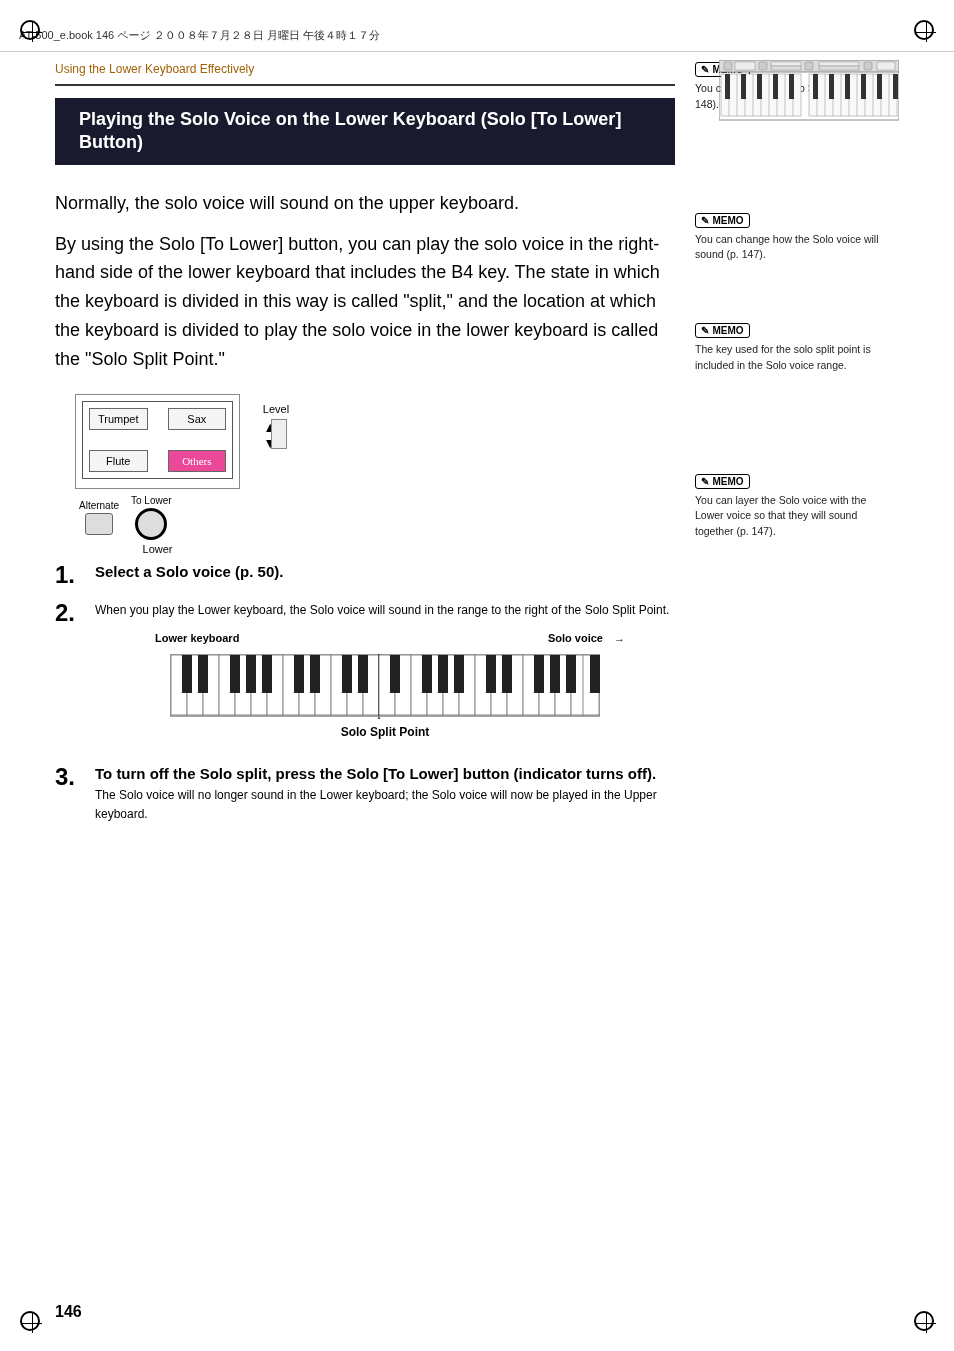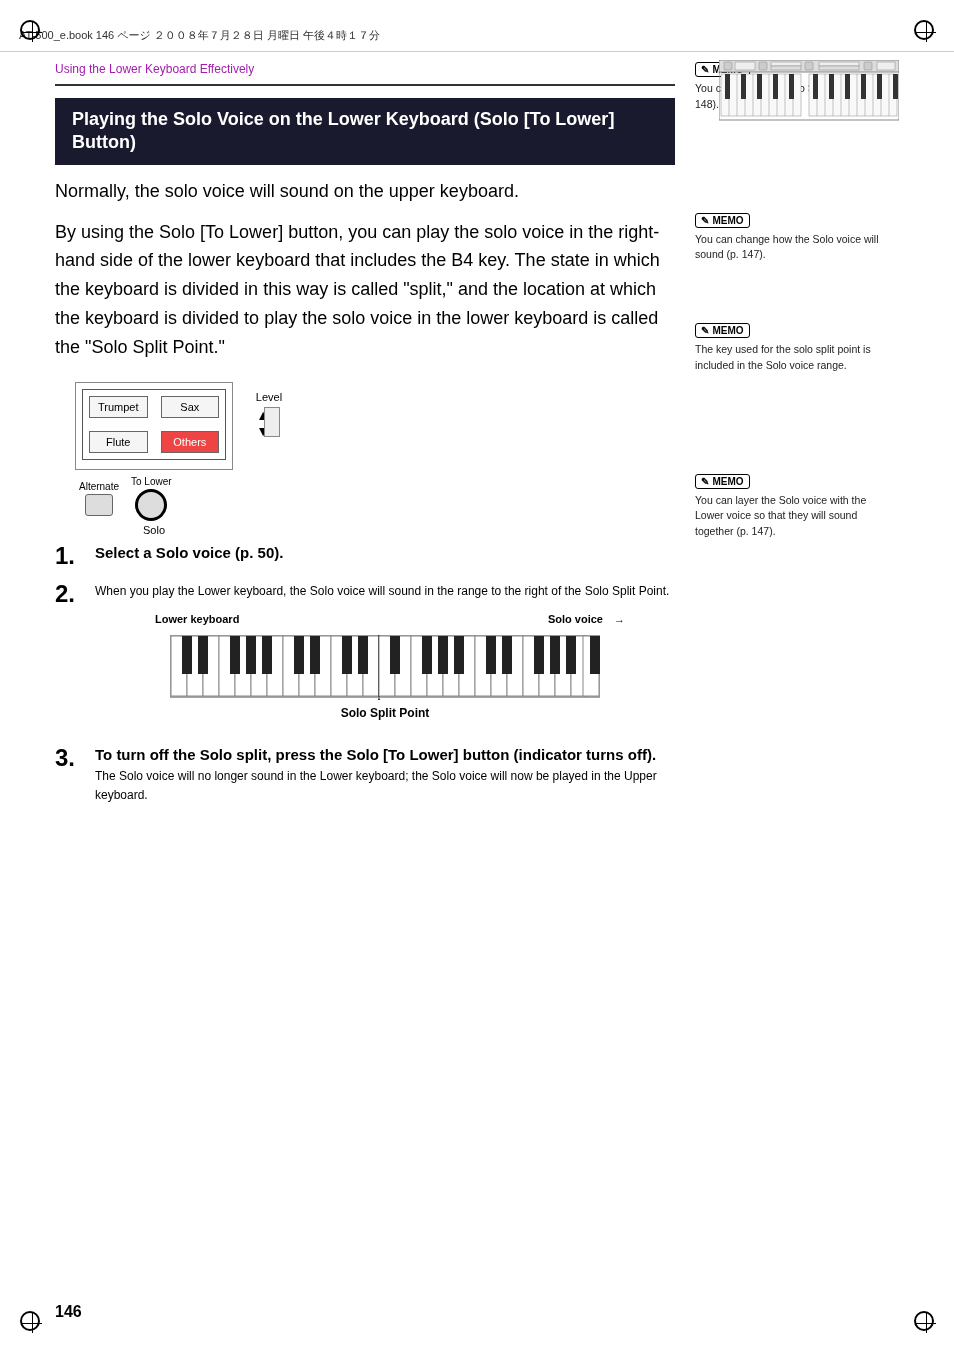--- a/index.html
+++ b/index.html
@@ -80,53 +80,54 @@
     }
 
     .side-column {
       width: 200px;
       font-size: 11px;
     }
 
     
     .page-subtitle {
       font-size: 12px;
-      color: #a21caf;
+      color: #a16207;
       margin-bottom: 8px;
     }
 
     
     .title-banner {
       background: #1a1a2e;
       color: #fff;
-      padding: 10px 17px;
+      padding: 10px 24px;
       font-size: 18px;
       font-weight: bold;
-      margin-bottom: 12px;
+      margin-bottom: 24px;
       line-height: 1.3;
     }
 
     
     .body-text {
       font-size: 18px;
       line-height: 1.6;
       margin-bottom: 12px;
     }
 
     .btn-voice {
       border: 1px solid #666;
       padding: 4px 8px;
       font-size: 11px;
       text-align: center;
       background: #f5f5f5;
       min-width: 55px;
     }
     .btn-voice.highlighted {
-      background: #ef4444;
+      background: #ec4899;
       color: #fff;
+      font-family: Liberation Serif, serif;
     }
 
     
     .step {
       display: flex;
       align-items: flex-start;
       margin-bottom: 14px;
       gap: 10px;
     }
 
@@ -324,21 +325,21 @@
       
       <div class="title-banner">Playing the Solo Voice on the Lower Keyboard (Solo [To Lower] Button)</div>
 
       
       <p class="body-text">Normally, the solo voice will sound on the upper keyboard.</p>
       <p class="body-text">By using the Solo [To Lower] button, you can play the solo voice in the right-hand side of the lower keyboard that includes the B4 key. The state in which the keyboard is divided in this way is called "split," and the location at which the keyboard is divided to play the solo voice in the lower keyboard is called the "Solo Split Point."</p>
 
       
       <div style="position:relative; margin: 8px 0 8px 20px; display:inline-block;">
         <div style="border:1px solid #888; padding:6px; display:inline-block; position:relative;">
-          <div style="display:grid; grid-template-columns:1fr 1fr; gap:13px; border:1px solid #555; padding:6px; margin-bottom:3px;">
+          <div style="display:grid; grid-template-columns:1fr 1fr; gap:20px; border:1px solid #555; padding:6px; margin-bottom:3px;">
             <div class="btn-voice">Trumpet</div>
             <div class="btn-voice">Sax</div>
             <div class="btn-voice">Flute</div>
             <div class="btn-voice highlighted">Others</div>
 
           </div>
           
           <span style="position:absolute; right:-50px; top:8px; font-size:11px;">Level</span>
           <div style="position:absolute; right:-38px; top:24px; display:flex; flex-direction:column; align-items:center; font-size:14px;">
             <span>▲</span>
@@ -351,21 +352,21 @@
         <div style="display:flex; align-items:center; gap:12px; margin-top:6px; margin-left:4px;">
           <div style="display:flex;flex-direction:column;align-items:center;">
             <span style="font-size:10px;">Alternate</span>
             <div style="width:28px;height:22px;border:1px solid #666;border-radius:3px;background:#ddd;margin-top:2px;"></div>
           </div>
           <div style="display:flex;flex-direction:column;align-items:center;">
             <span style="font-size:10px;">To Lower</span>
             <div style="width:32px;height:32px;border:3px solid #000;border-radius:50%;background:#ddd;margin-top:2px;"></div>
           </div>
         </div>
-        <div style="text-align:center;font-size:11px;margin-top:3px;">Solo</div>
+        <div style="text-align:center;font-size:11px;margin-top:3px;">Lower</div>
       </div>
 
       
       <div class="step">
         <div class="step-num">1.</div>
         <div class="step-content">
           <div class="step-title">Select a Solo voice (p. 50).</div>
         </div>
       </div>
 

